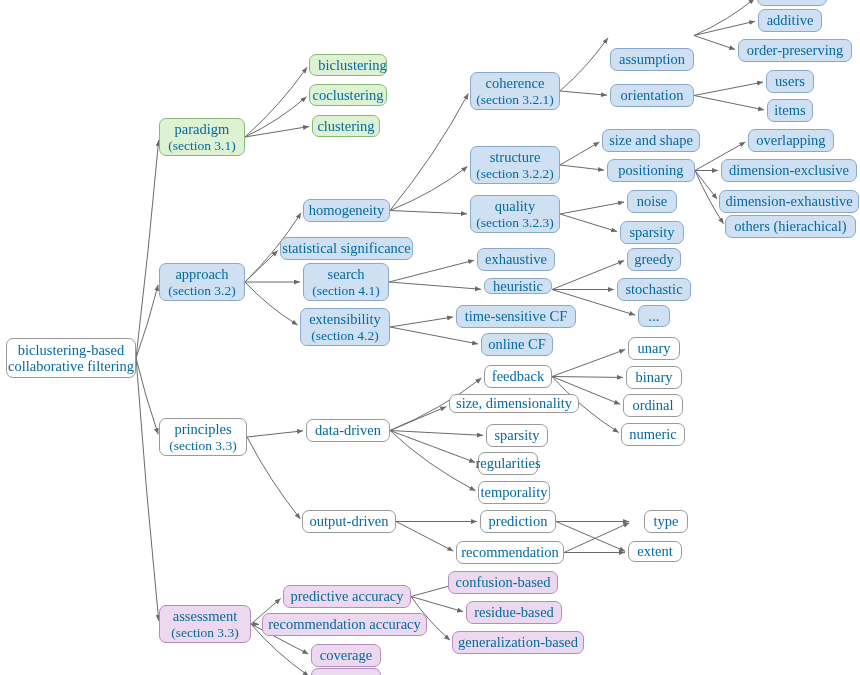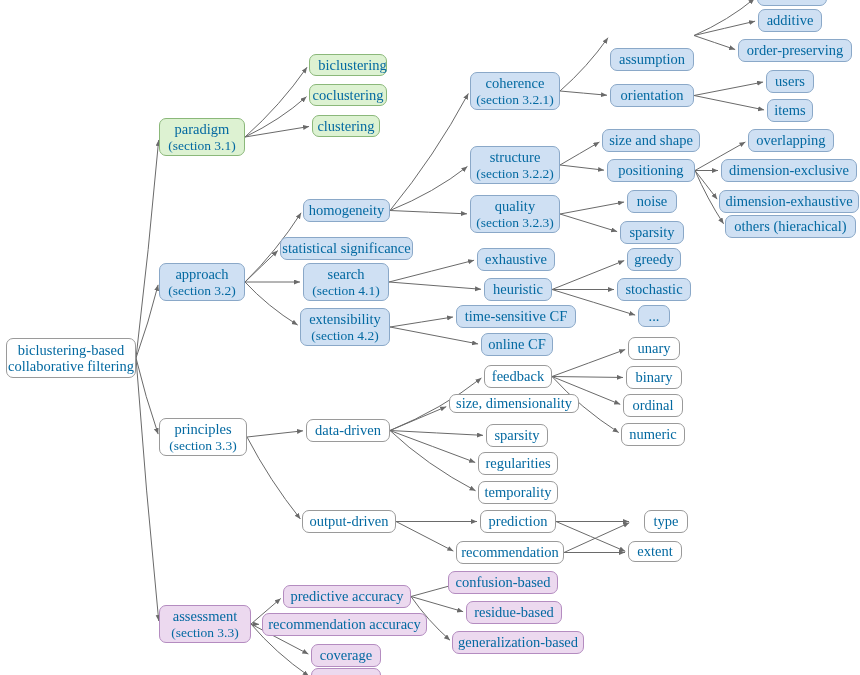--- a/index.html
+++ b/index.html
@@ -219,21 +219,21 @@
       </div>
       <div class="node n-blue" style="left: 719px; top: 190px; width: 140px; height: 23px;">
         <span>dimension-exhaustive</span>
       </div>
       <div class="node n-blue" style="left: 725px; top: 215px; width: 131px; height: 23px;">
         <span>others (hierachical)</span>
       </div>
       <div class="node n-blue" style="left: 477px; top: 248px; width: 78px; height: 23px;">
         <span>exhaustive</span>
       </div>
-      <div class="node n-blue" style="left: 484px; top: 278px; width: 68px; height: 23px;">
+      <div class="node n-blue" style="left: 484px; top: 278px; width: 68px; height: 16px;">
         <span>heuristic</span>
       </div>
       <div class="node n-blue" style="left: 456px; top: 305px; width: 120px; height: 23px;">
         <span>time-sensitive CF</span>
       </div>
       <div class="node n-blue" style="left: 481px; top: 333px; width: 72px; height: 23px;">
         <span>online CF</span>
       </div>
       <div class="node n-blue" style="left: 627px; top: 248px; width: 54px; height: 23px;">
         <span>greedy</span>
@@ -256,24 +256,24 @@
       </div>
       <div class="node n-plain" style="left: 484px; top: 365px; width: 68px; height: 23px;">
         <span>feedback</span>
       </div>
       <div class="node n-plain" style="left: 449px; top: 394px; width: 130px; height: 19px;">
         <span>size, dimensionality</span>
       </div>
       <div class="node n-plain" style="left: 486px; top: 424px; width: 62px; height: 23px;">
         <span>sparsity</span>
       </div>
-      <div class="node n-plain" style="left: 478px; top: 452px; width: 80px; height: 23px;">
+      <div class="node n-plain" style="left: 478px; top: 452px; width: 60px; height: 23px;">
         <span>regularities</span>
       </div>
-      <div class="node n-plain" style="left: 478px; top: 481px; width: 80px; height: 23px; text-align: center;">
+      <div class="node n-plain" style="left: 478px; top: 481px; width: 72px; height: 23px; text-align: center;">
         <span>temporality</span>
       </div>
       <div class="node n-plain" style="left: 628px; top: 337px; width: 52px; height: 23px;">
         <span>unary</span>
       </div>
       <div class="node n-plain" style="left: 626px; top: 366px; width: 56px; height: 23px;">
         <span>binary</span>
       </div>
       <div class="node n-plain" style="left: 623px; top: 394px; width: 60px; height: 23px;">
         <span>ordinal</span>

